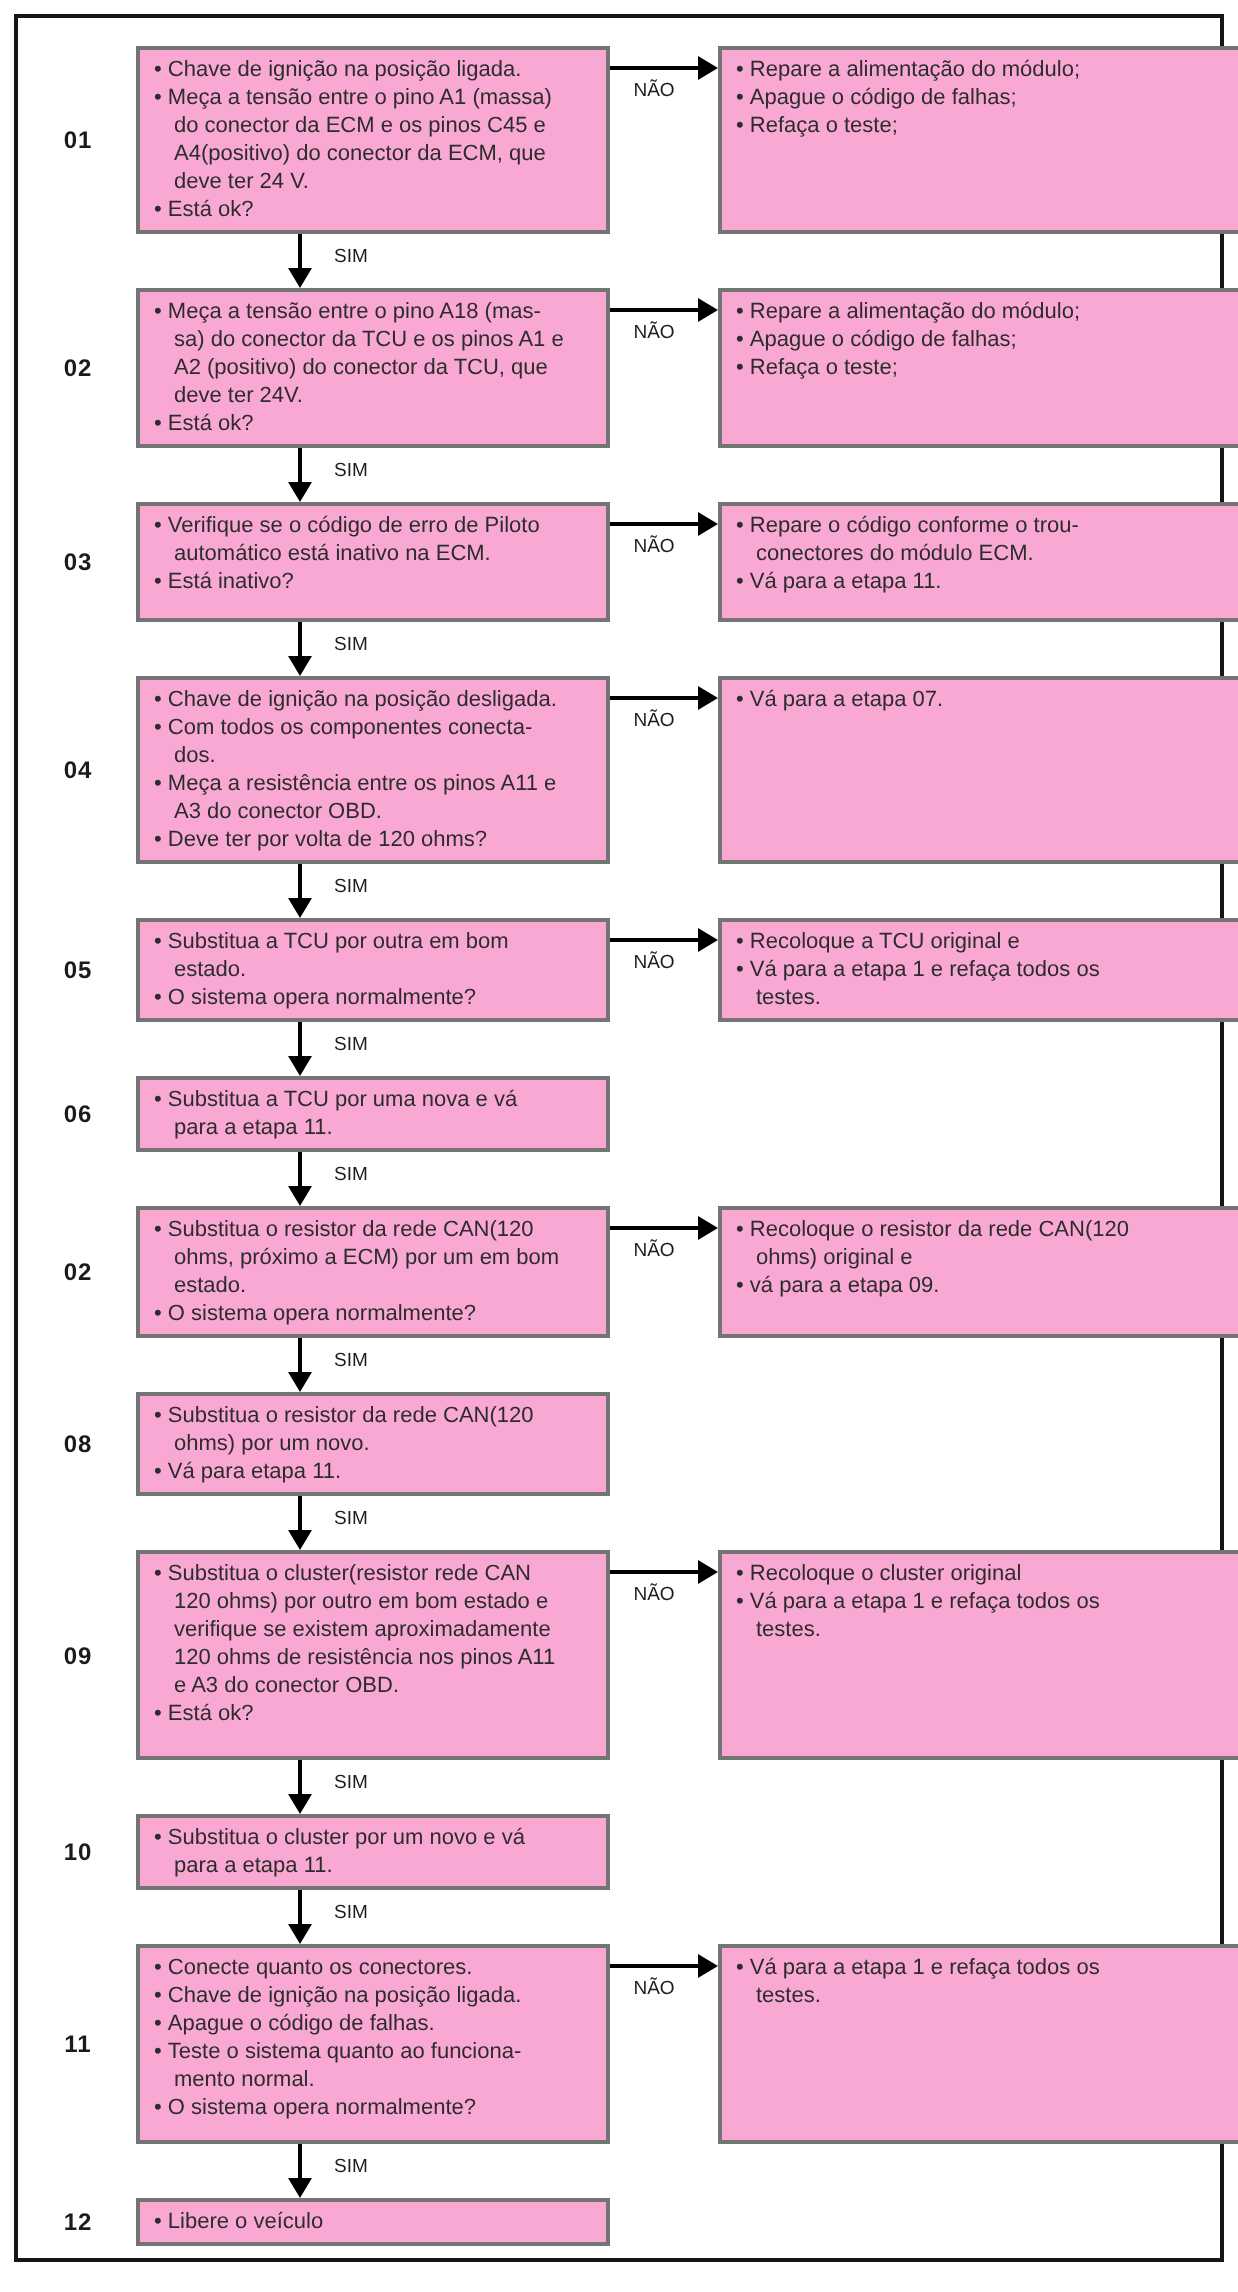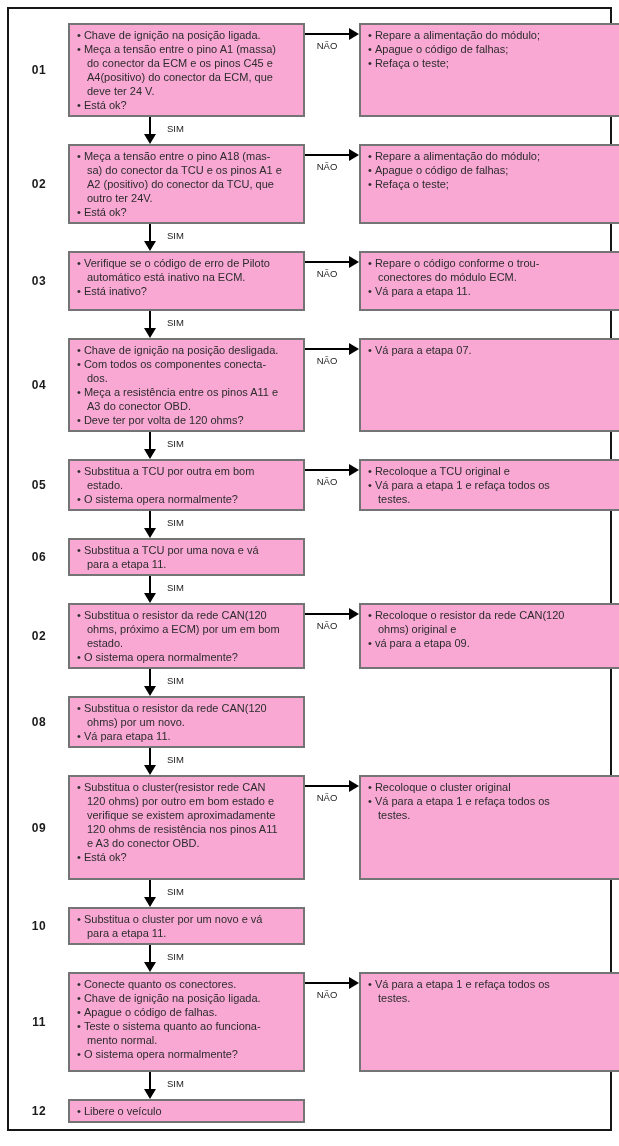--- a/index.html
+++ b/index.html
@@ -85,21 +85,21 @@
     <span class="vhead"></span>
     <span class="sim">SIM</span>
   </div>
 
   <div class="row">
     <div class="num">02</div>
     <div class="box left">
       <div class="item">Meça a tensão entre o pino A18 (mas-
 sa) do conector da TCU e os pinos A1 e
 A2 (positivo) do conector da TCU, que
-outro ter 24V.</div>
+deve ter 24V.</div>
       <div class="item">Está ok?</div>
     </div>
     <div class="acol">
       <span class="hline"></span>
       <span class="hhead"></span>
       <span class="nao">NÃO</span>
     </div>
     <div class="box right">
       <div class="item">Repare a alimentação do módulo;</div>
       <div class="item">Apague o código de falhas;</div>

